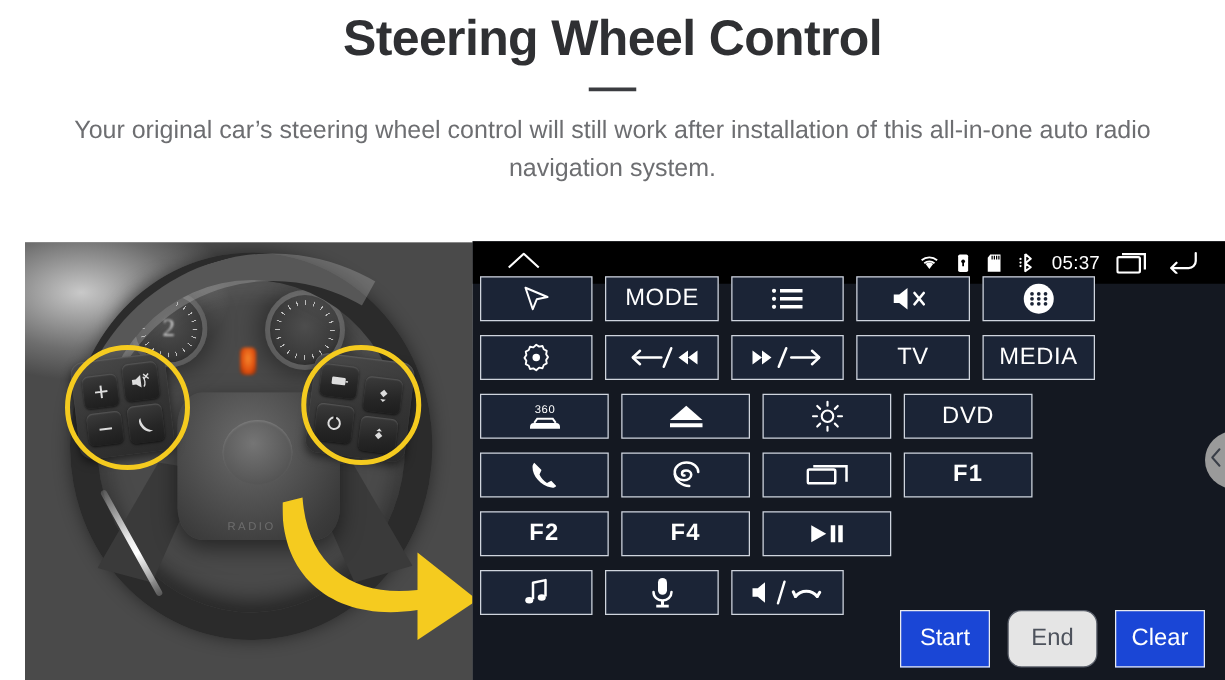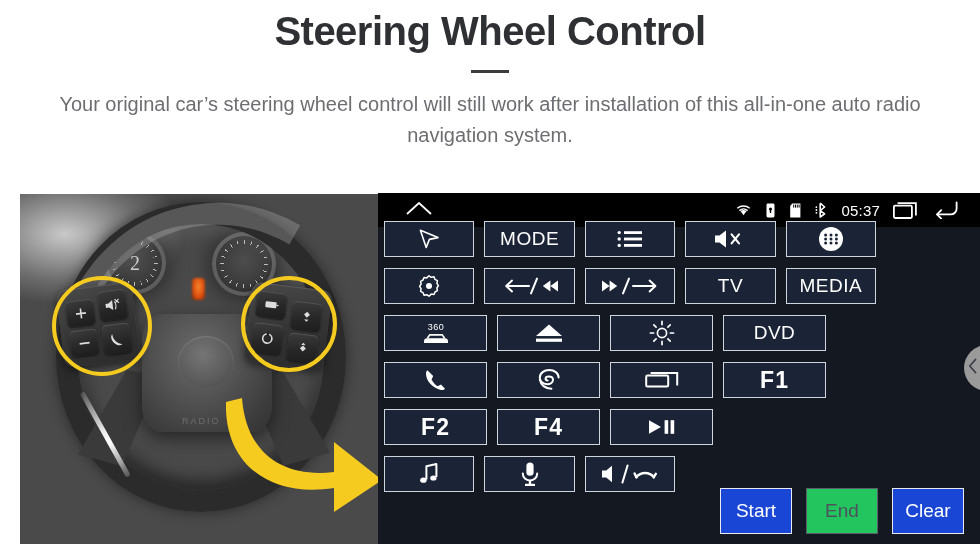--- a/index.html
+++ b/index.html
@@ -190,37 +190,37 @@
     width: 103px; height: 36px;
     background: #1b2436;
     border: 1px solid #cfd4dd;
     display: flex; align-items: center; justify-content: center;
     color: #ffffff;
     font-size: 19px;
     letter-spacing: .5px;
     font-family: "Liberation Sans", sans-serif;
   }
   .cell.lbl { font-size: 19px; }
-  .cell.fk { font-size: 23px; font-weight: bold; letter-spacing: 1px; }
+  .cell.fk { font-size: 19px; font-weight: bold; letter-spacing: 1px; }
   .cell.empty { visibility: hidden; }
   .cell svg { display: block; }
 
   
   .actions {
     position: absolute; right: 16px; bottom: 10px;
     display: flex; gap: 14px;
   }
   .abtn {
     width: 72px; height: 46px;
     display: flex; align-items: center; justify-content: center;
     font-size: 19px; color: #ffffff;
     background: #1a46d6;
     border: 1px solid #e8eaee;
   }
-  .abtn.disabled { background: #22c55e; color: #4d525c; border-color: #5a5f6a; }
+  .abtn.disabled { background: #e5e5e5; color: #4d525c; border-color: #5a5f6a; border-radius: 11px; }
 
   
   .drawer {
     position: absolute; right: -14px; top: 152px;
     width: 30px; height: 46px;
     background: #9a9a9a;
     border-radius: 23px 0 0 23px;
     display: flex; align-items: center; justify-content: flex-start;
     padding-left: 4px;
   }

